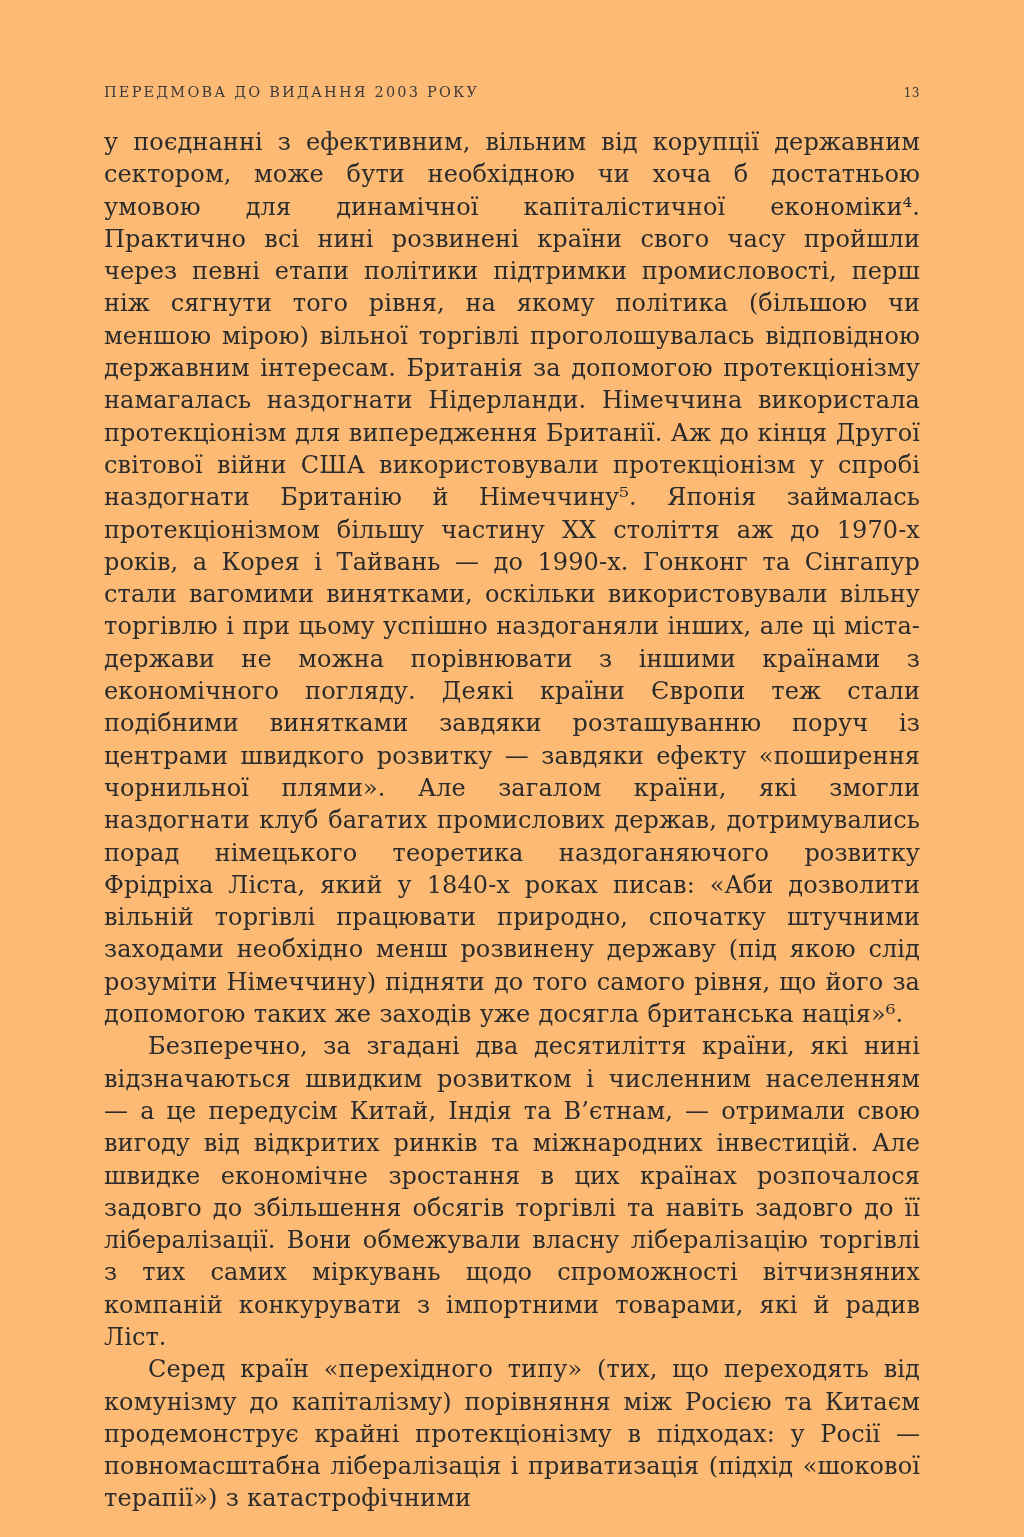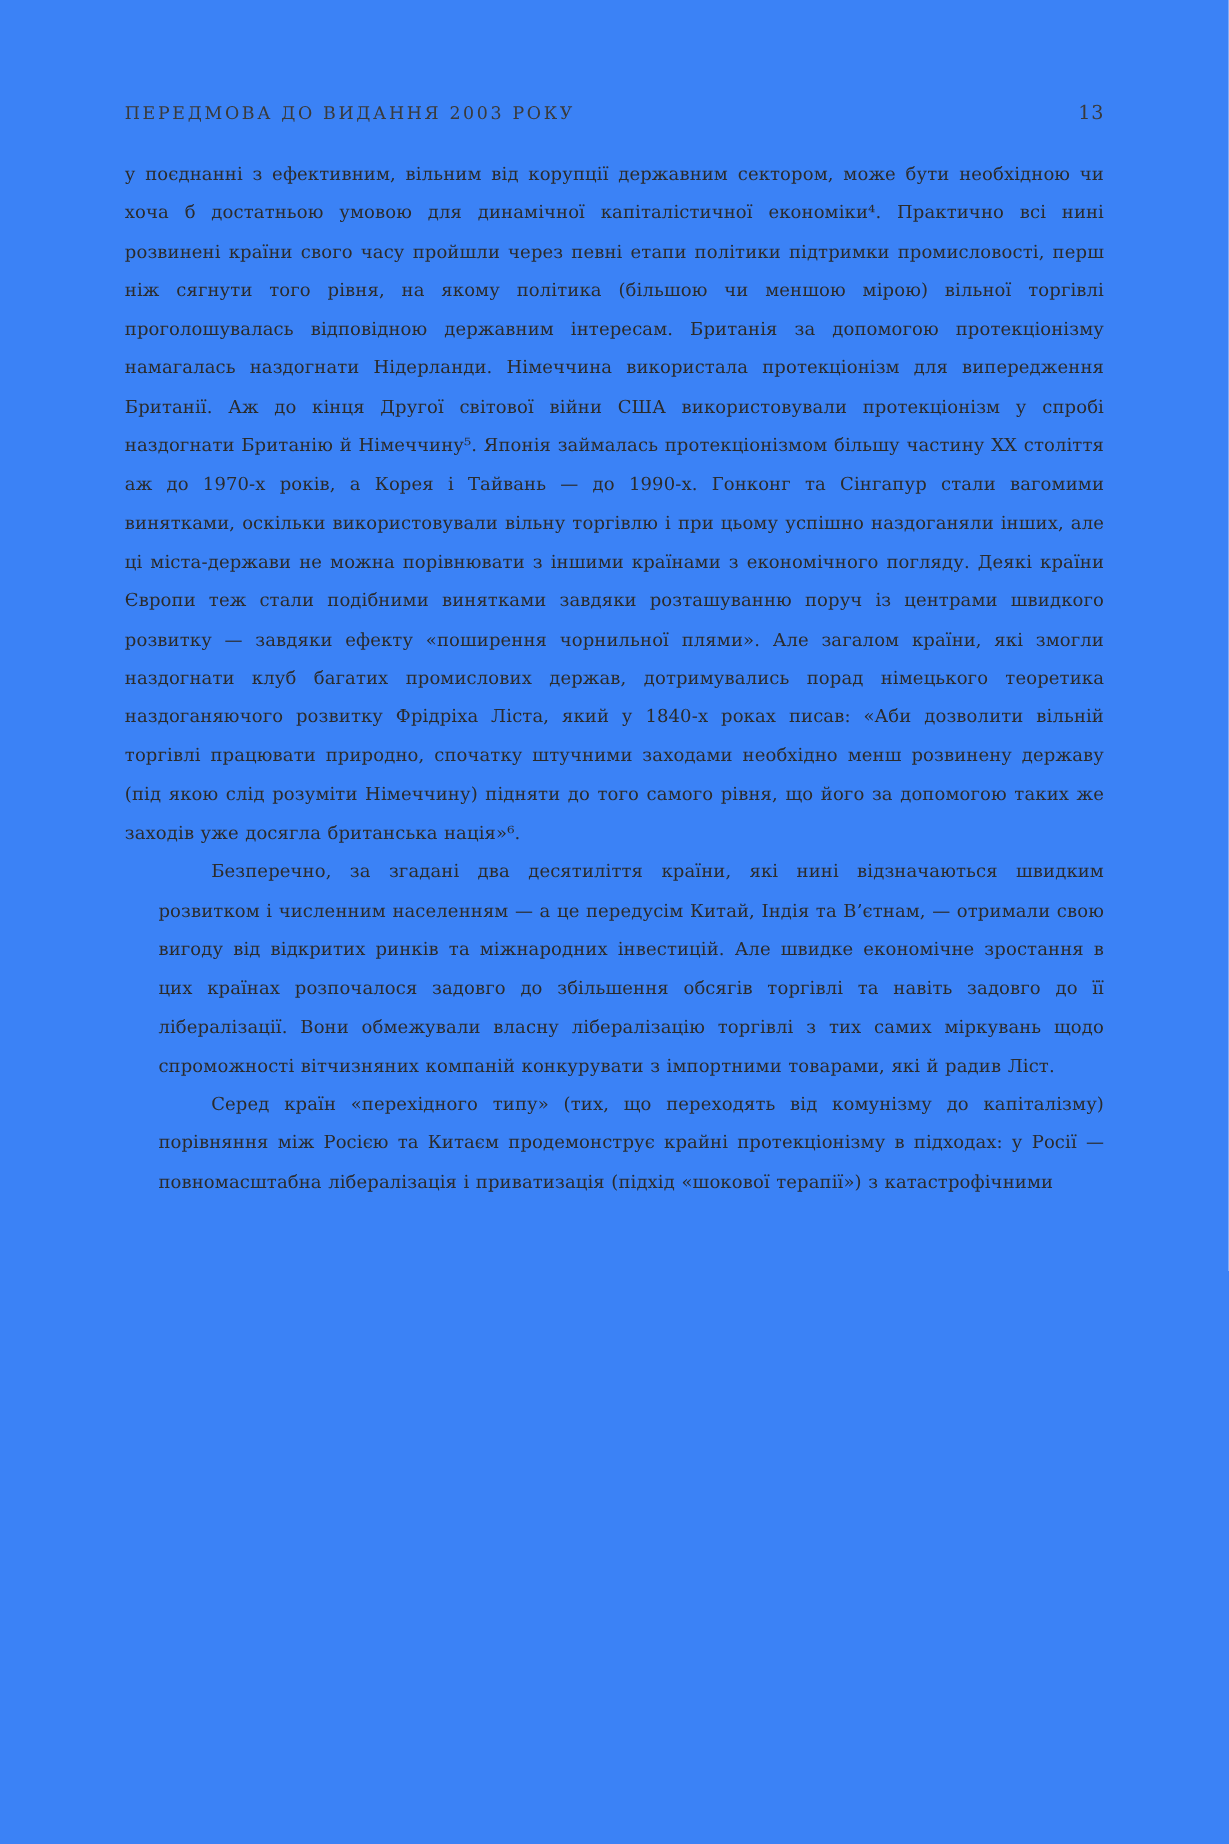--- a/index.html
+++ b/index.html
@@ -6,54 +6,53 @@
   html, body {
     margin: 0;
     padding: 0;
     background: #ffffff;
   }
   .page {
     position: relative;
     width: 1024px;
     height: 1537px;
     margin: 0 auto;
-    background: #3b82f6;
+    background: #fdba74;
     box-sizing: border-box;
     padding: 84px 104px 0 104px;
     font-family: "DejaVu Serif", "Liberation Serif", serif;
     color: #2b2b2b;
     overflow: hidden;
   }
   .running-head {
     display: flex;
     justify-content: space-between;
     align-items: baseline;
     font-size: 14.5px;
     font-weight: 500;
     letter-spacing: 2.2px;
     color: #3a3a3a;
     margin-bottom: 26px;
   }
   .running-head .page-number {
     letter-spacing: 0.5px;
-    font-size: 16px;
+    font-size: 12px;
     color: #3a3a3a;
   }
   .body-text p {
     margin: 0;
-    font-size: 15px;
+    font-size: 24px;
     line-height: 32.3px;
     text-align: justify;
     letter-spacing: 0.1px;
     word-spacing: 0.5px;
     color: #2b2b2b;
   }
   .body-text p.indent {
     text-indent: 44px;
-    margin-left: 28px;
   }
 </style>
 </head>
 <body>
 
 <div class="page">
   <div class="running-head">
     <span class="chapter-title">ПЕРЕДМОВА ДО ВИДАННЯ 2003 РОКУ</span>
     <span class="page-number">13</span>
   </div>

